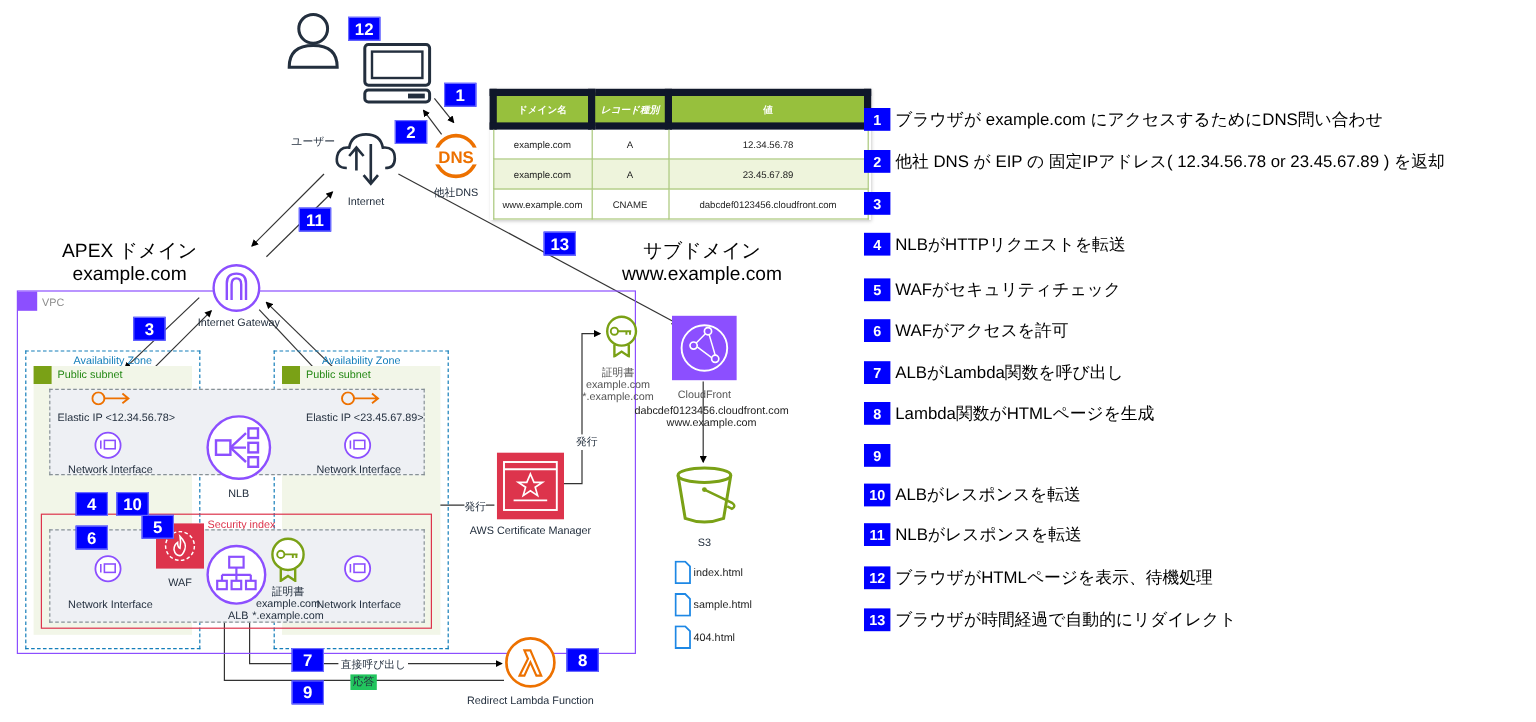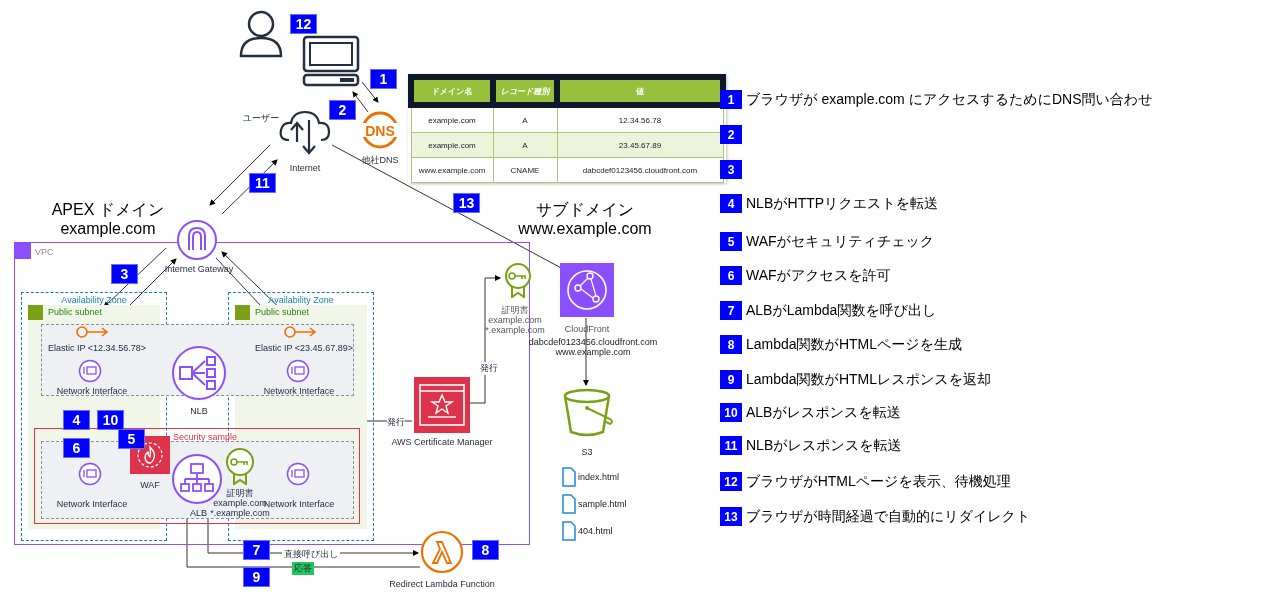--- a/index.html
+++ b/index.html
@@ -90,21 +90,21 @@
   <div class="lock"></div>
   <span class="subnet-label">Public subnet</span>
 </div>
 <div class="subnet" style="left:235px;top:305px;width:132px;height:224px;">
   <div class="lock"></div>
   <span class="subnet-label">Public subnet</span>
 </div>
 
 <div class="dashgray" style="left:41px;top:324px;width:313px;height:72px;"></div>
 <div class="sg" style="left:34px;top:428px;width:326px;height:96px;">
-  <span class="sg-label" style="left:138px;top:3px;">Security sample</span>
+  <span class="sg-label" style="left:138px;top:3px;">Security index</span>
 </div>
 <div class="dashgray" style="left:41px;top:441px;width:313px;height:78px;"></div>
 
 <div class="heading" style="left:108px;top:200px;">
   <div>APEX ドメイン</div>
   <div>example.com</div>
 </div>
 <div class="heading" style="left:585px;top:200px;">
   <div>サブドメイン</div>
   <div>www.example.com</div>
@@ -339,20 +339,21 @@
 <div class="badge" style="left:290px;top:14px;width:27px;">12</div>
 <div class="badge" style="left:453px;top:193px;width:27px;">13</div>
 
 <div class="steps">
   <div class="step" style="top:0px;">
       <span class="num">1</span>
       <span>ブラウザが example.com にアクセスするためにDNS問い合わせ</span>
     </div>
   <div class="step" style="top:35px;">
       <span class="num">2</span>
+      <span>他社 DNS が EIP の 固定IPアドレス( 12.34.56.78 or 23.45.67.89 ) を返却</span>
     </div>
   <div class="step" style="top:70px;">
       <span class="num">3</span>
     </div>
   <div class="step" style="top:104px;">
       <span class="num">4</span>
       <span>NLBがHTTPリクエストを転送</span>
     </div>
   <div class="step" style="top:142px;">
       <span class="num">5</span>
@@ -365,21 +366,20 @@
   <div class="step" style="top:211px;">
       <span class="num">7</span>
       <span>ALBがLambda関数を呼び出し</span>
     </div>
   <div class="step" style="top:245px;">
       <span class="num">8</span>
       <span>Lambda関数がHTMLページを生成</span>
     </div>
   <div class="step" style="top:280px;">
       <span class="num">9</span>
-      <span>Lambda関数がHTMLレスポンスを返却</span>
     </div>
   <div class="step" style="top:313px;">
       <span class="num">10</span>
       <span>ALBがレスポンスを転送</span>
     </div>
   <div class="step" style="top:346px;">
       <span class="num">11</span>
       <span>NLBがレスポンスを転送</span>
     </div>
   <div class="step" style="top:382px;">

